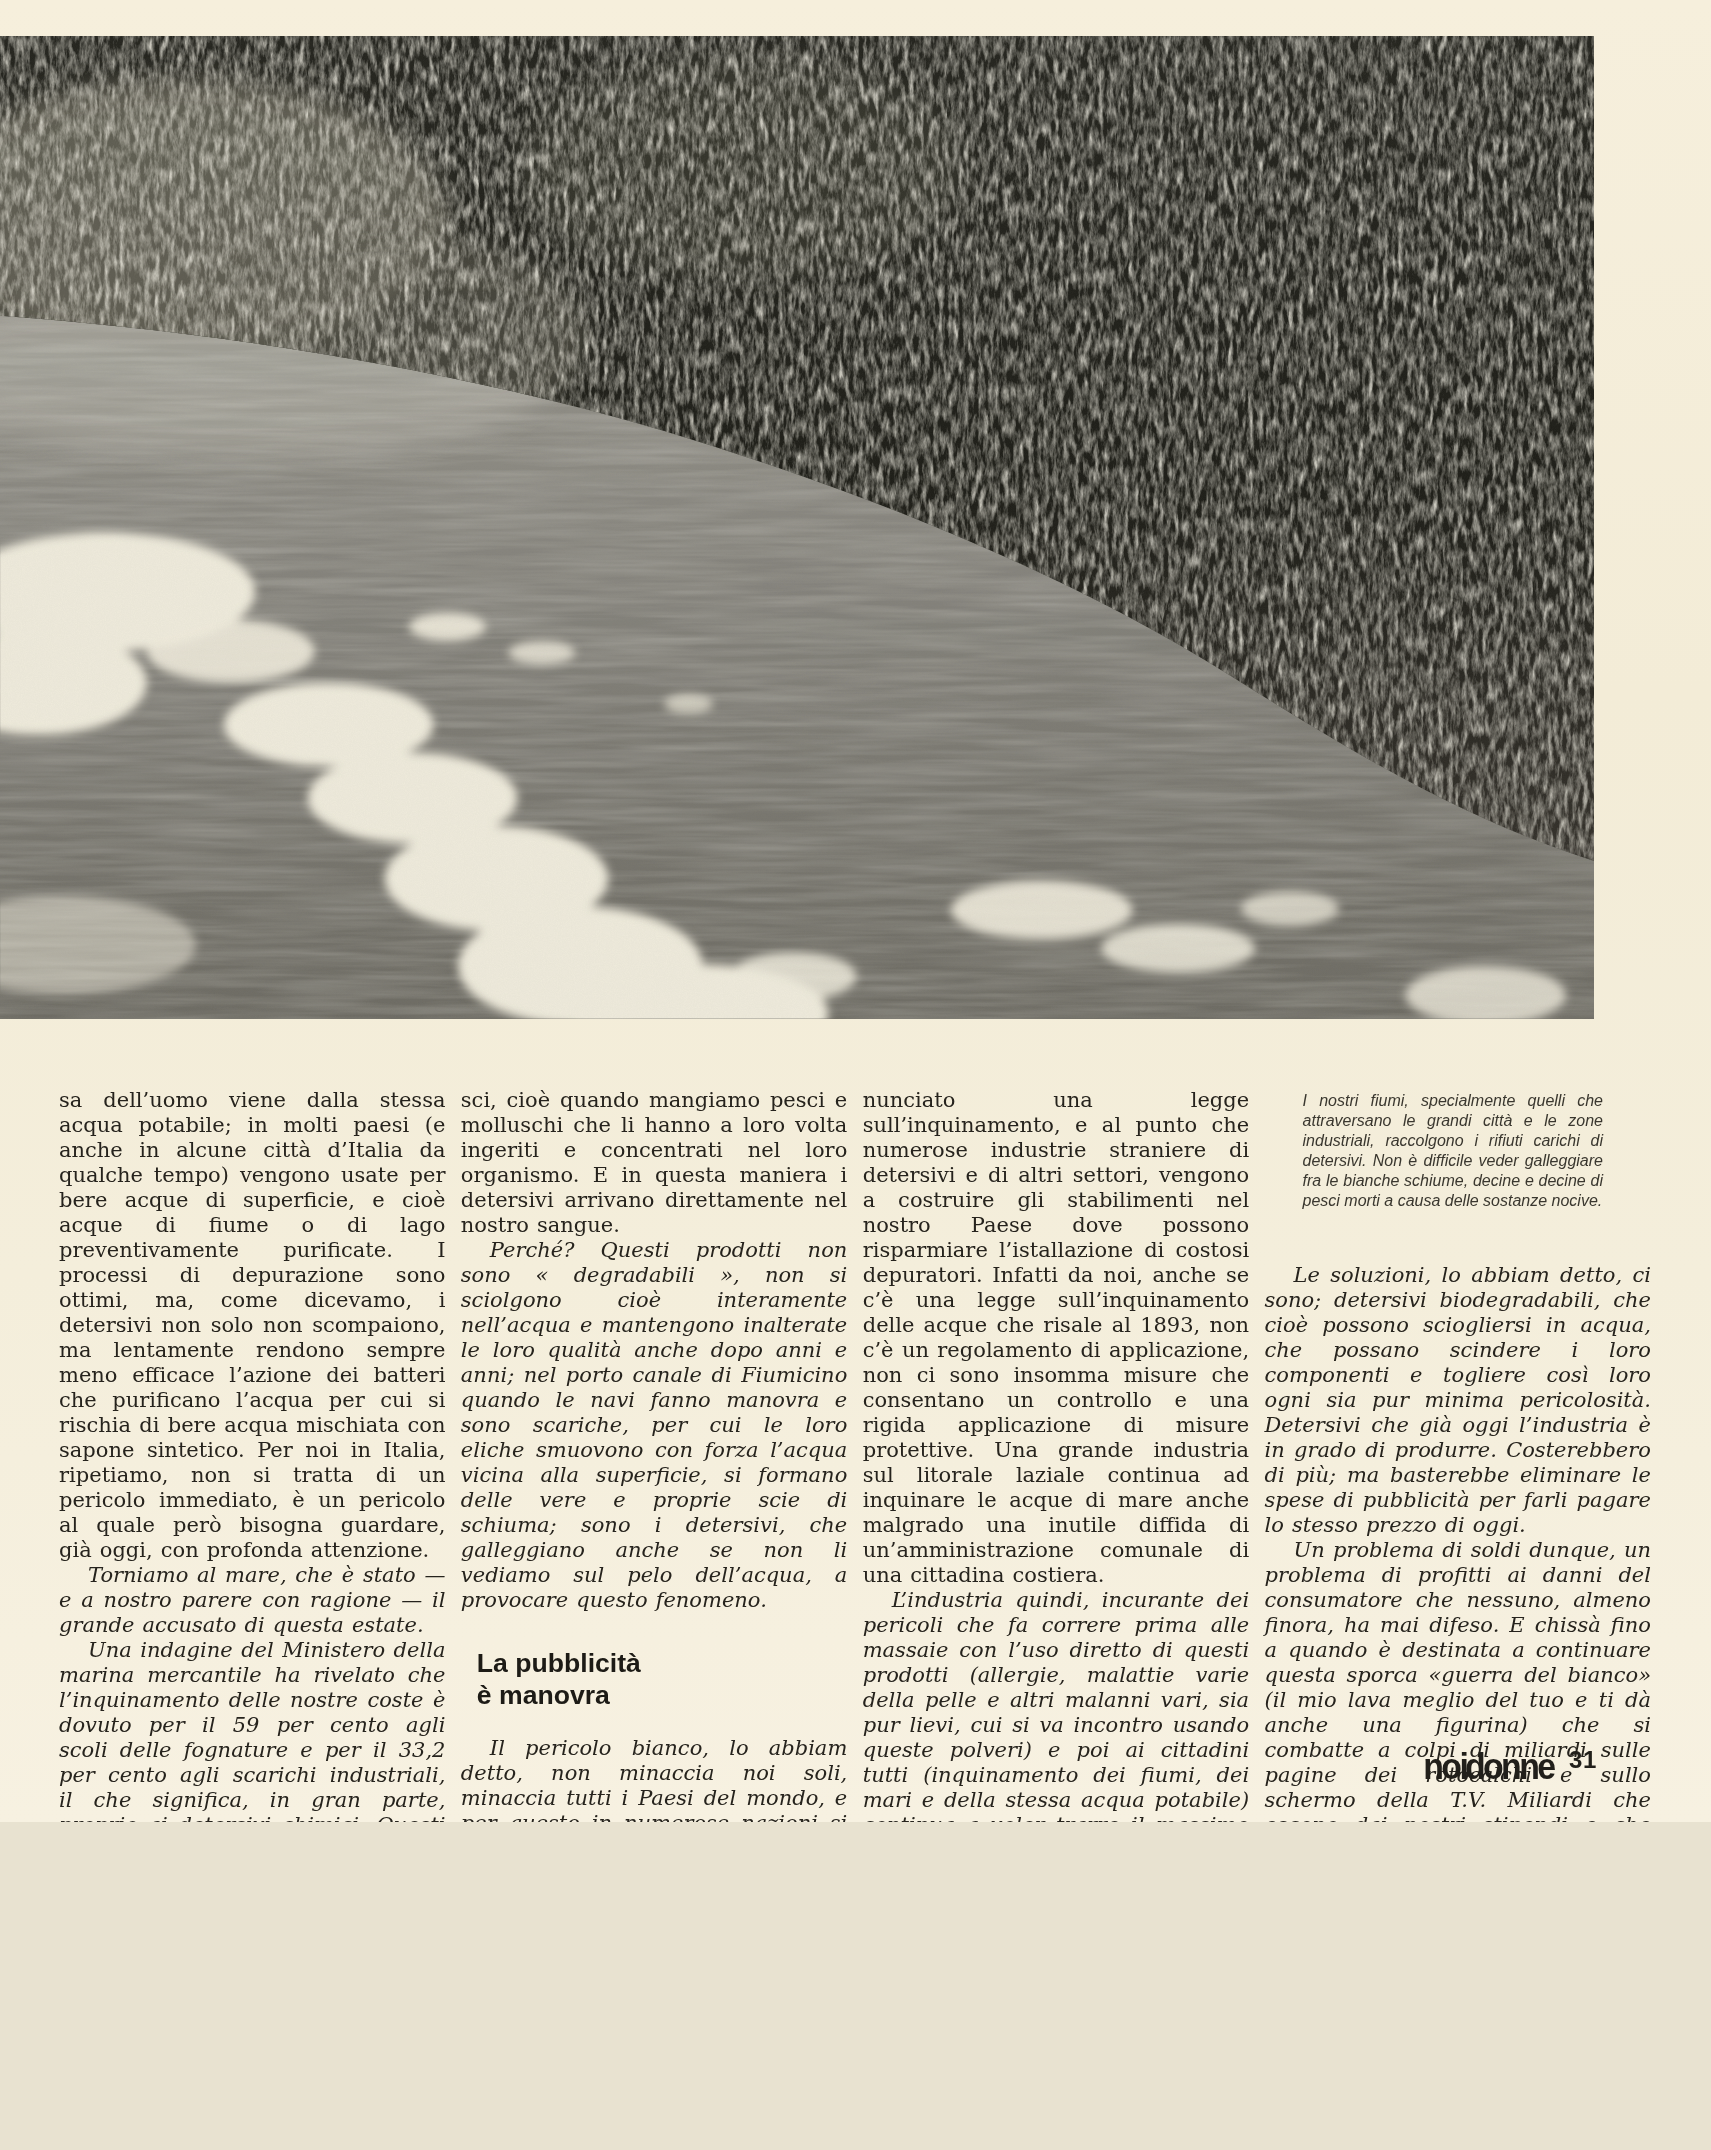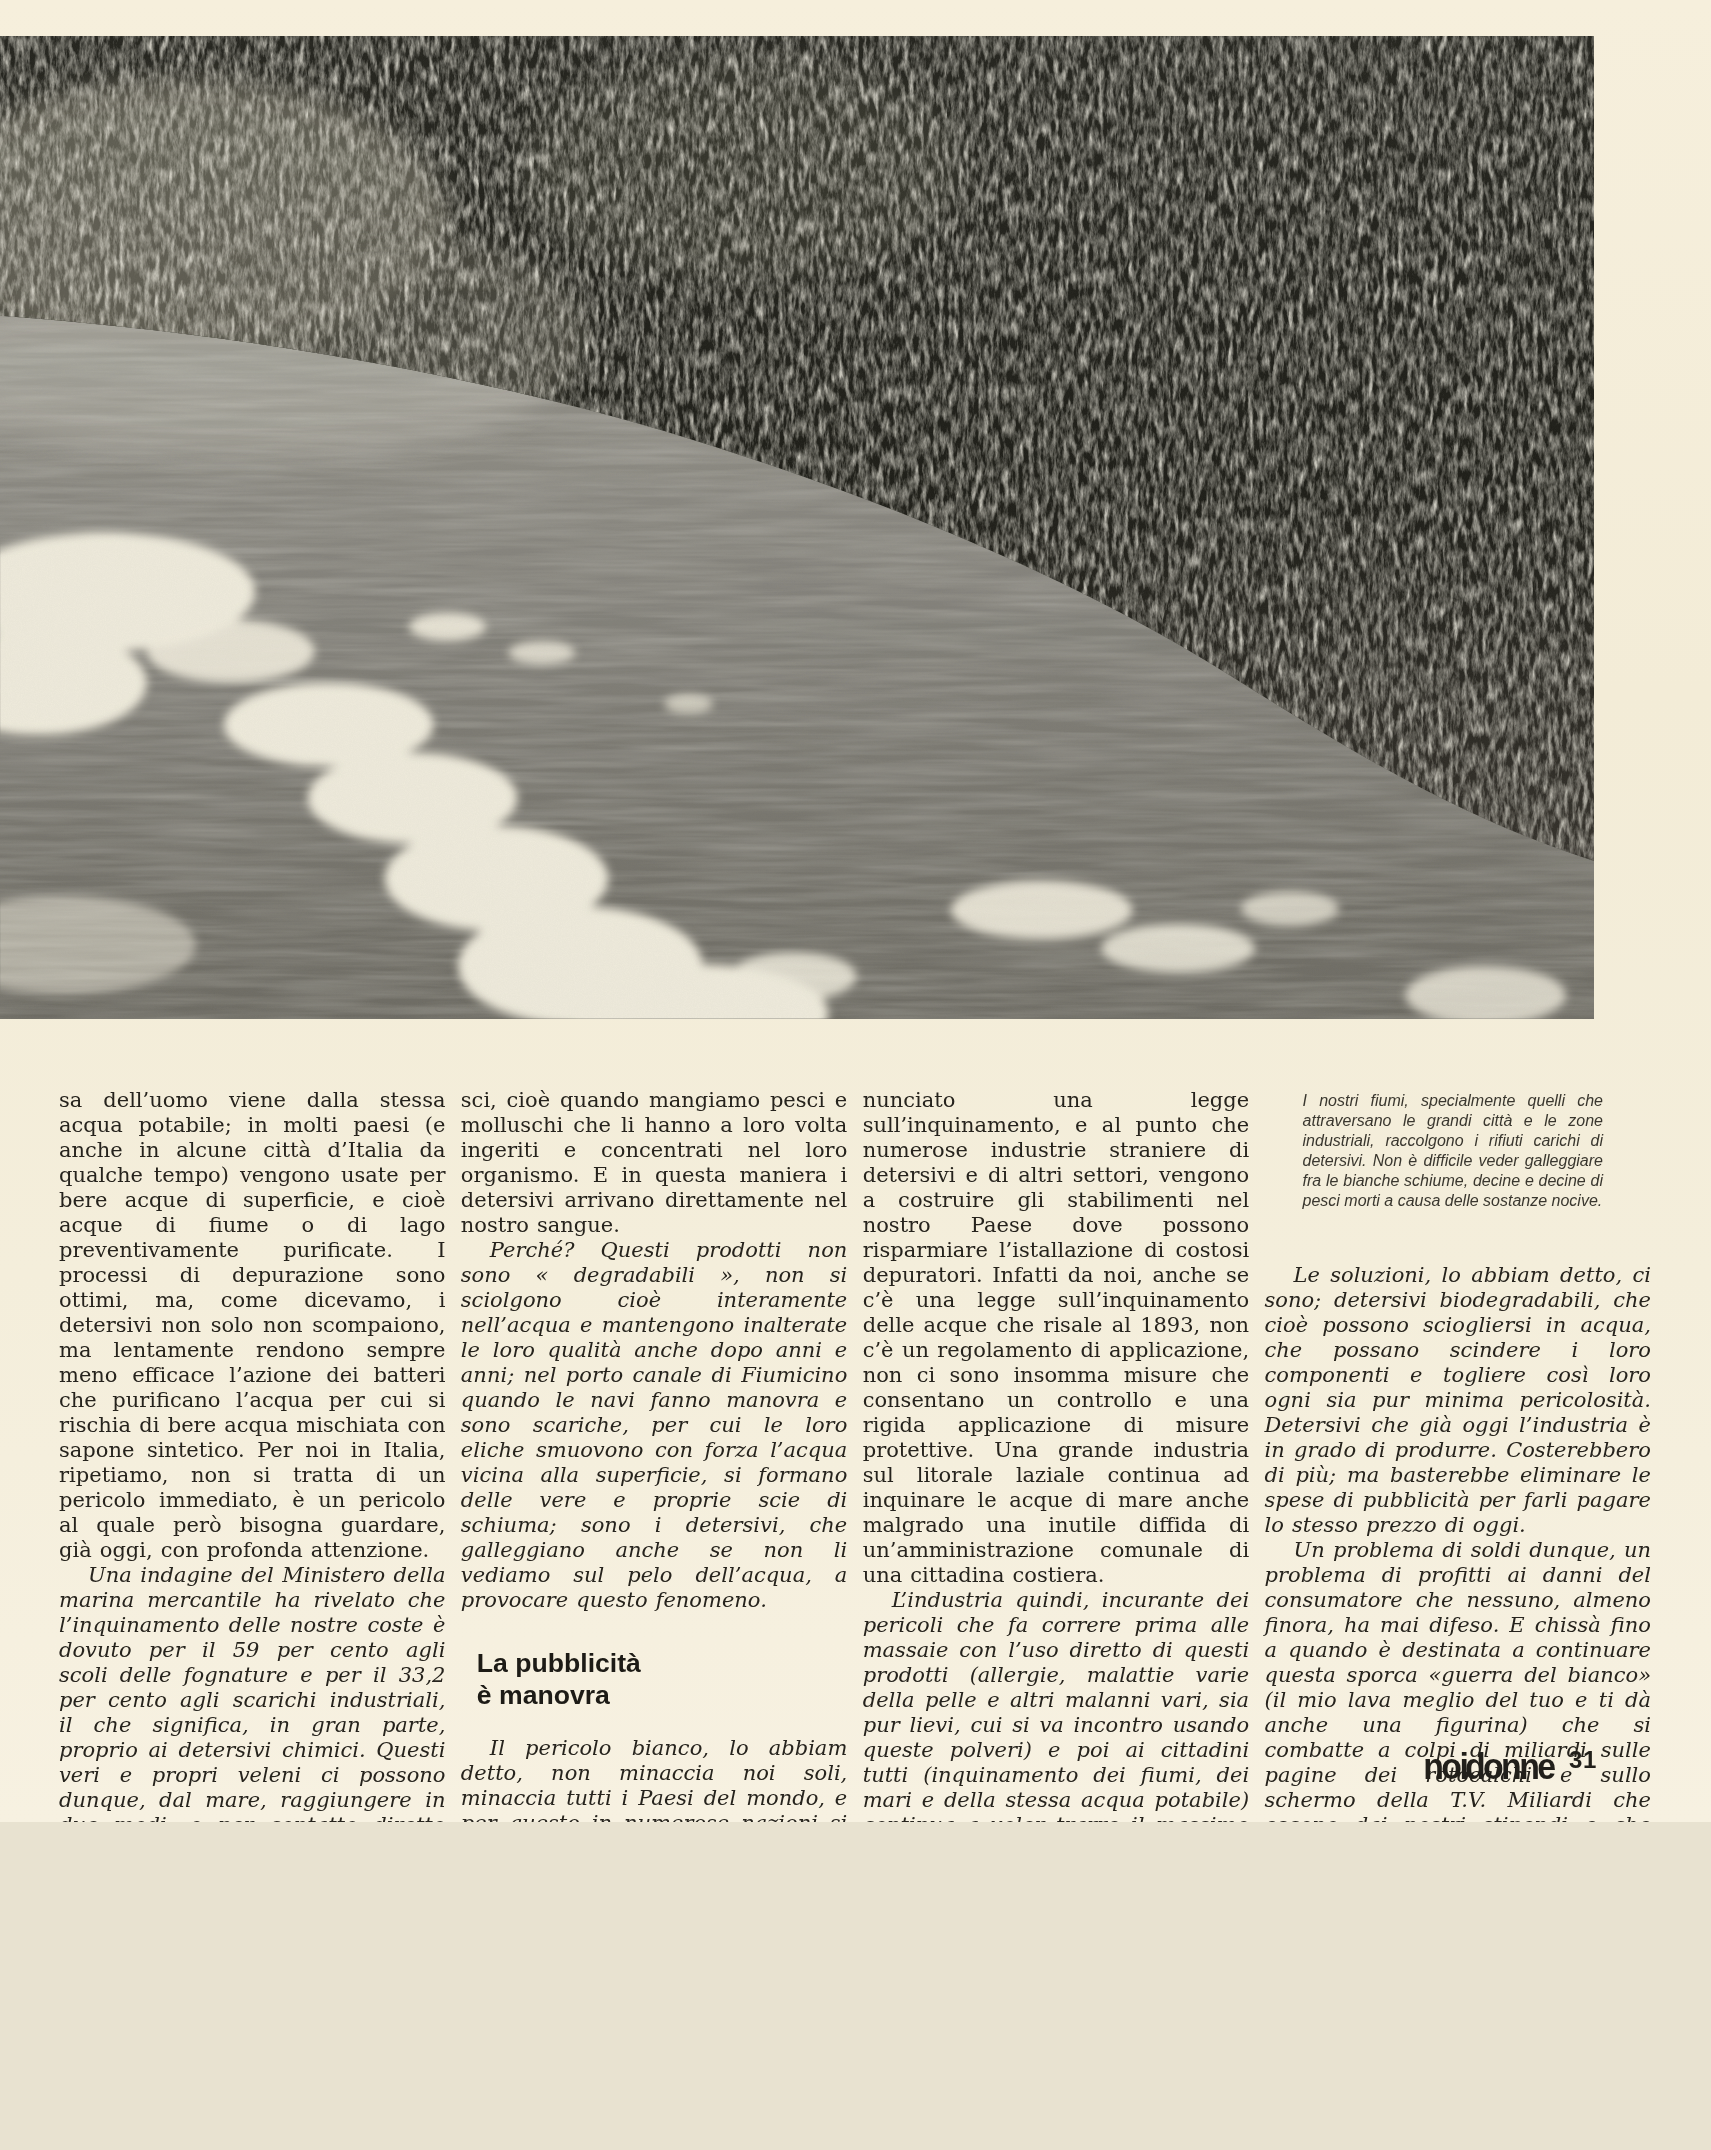--- a/index.html
+++ b/index.html
@@ -143,20 +143,21 @@
       </g>
 
       <rect x="0" y="0" width="2280" height="1406" filter="url(#grain)" opacity="0.4"></rect>
     </svg>
   </div>
 
   <div class="columns">
 
     <div class="col">
       <p>sa dell’uomo viene dalla stessa acqua potabile; in molti paesi (e anche in alcune città d’Italia da qualche tempo) vengono usate per bere acque di superficie, e cioè acque di fiume o di lago preventivamente purificate. I processi di depurazione sono ottimi, ma, come dicevamo, i detersivi non solo non scompaiono, ma lentamente rendono sempre meno efficace l’azione dei batteri che purificano l’acqua per cui si rischia di bere acqua mischiata con sapone sintetico. Per noi in Italia, ripetiamo, non si tratta di un pericolo immediato, è un pericolo al quale però bisogna guardare, già oggi, con profonda attenzione.</p>
+      <p class="indent">Torniamo al mare, che è stato — e a nostro parere con ragione — il grande accusato di questa estate.</p>
       <p class="indent">Una indagine del Ministero della marina mercantile ha rivelato che l’inquinamento delle nostre coste è dovuto per il 59 per cento agli scoli delle fognature e per il 33,2 per cento agli scarichi industriali, il che significa, in gran parte, proprio ai detersivi chimici. Questi veri e propri veleni ci possono dunque, dal mare, raggiungere in due modi; o per contatto diretto (ed ecco allergie, avvelenamenti cutanei, infiammazioni, eccetera) o attraverso il ciclo naturale acqua-pe-</p>
     </div>
 
     <div class="col">
       <p>sci, cioè quando mangiamo pesci e molluschi che li hanno a loro volta ingeriti e concentrati nel loro organismo. E in questa maniera i detersivi arrivano direttamente nel nostro sangue.</p>
       <p class="indent">Perché? Questi prodotti non sono « degradabili », non si sciolgono cioè interamente nell’acqua e mantengono inalterate le loro qualità anche dopo anni e anni; nel porto canale di Fiumicino quando le navi fanno manovra e sono scariche, per cui le loro eliche smuovono con forza l’acqua vicina alla superficie, si formano delle vere e proprie scie di schiuma; sono i detersivi, che galleggiano anche se non li vediamo sul pelo dell’acqua, a provocare questo fenomeno.</p>
       <div class="subhead">
         <div>La pubblicità</div>
         <div>è manovra</div>
       </div>

